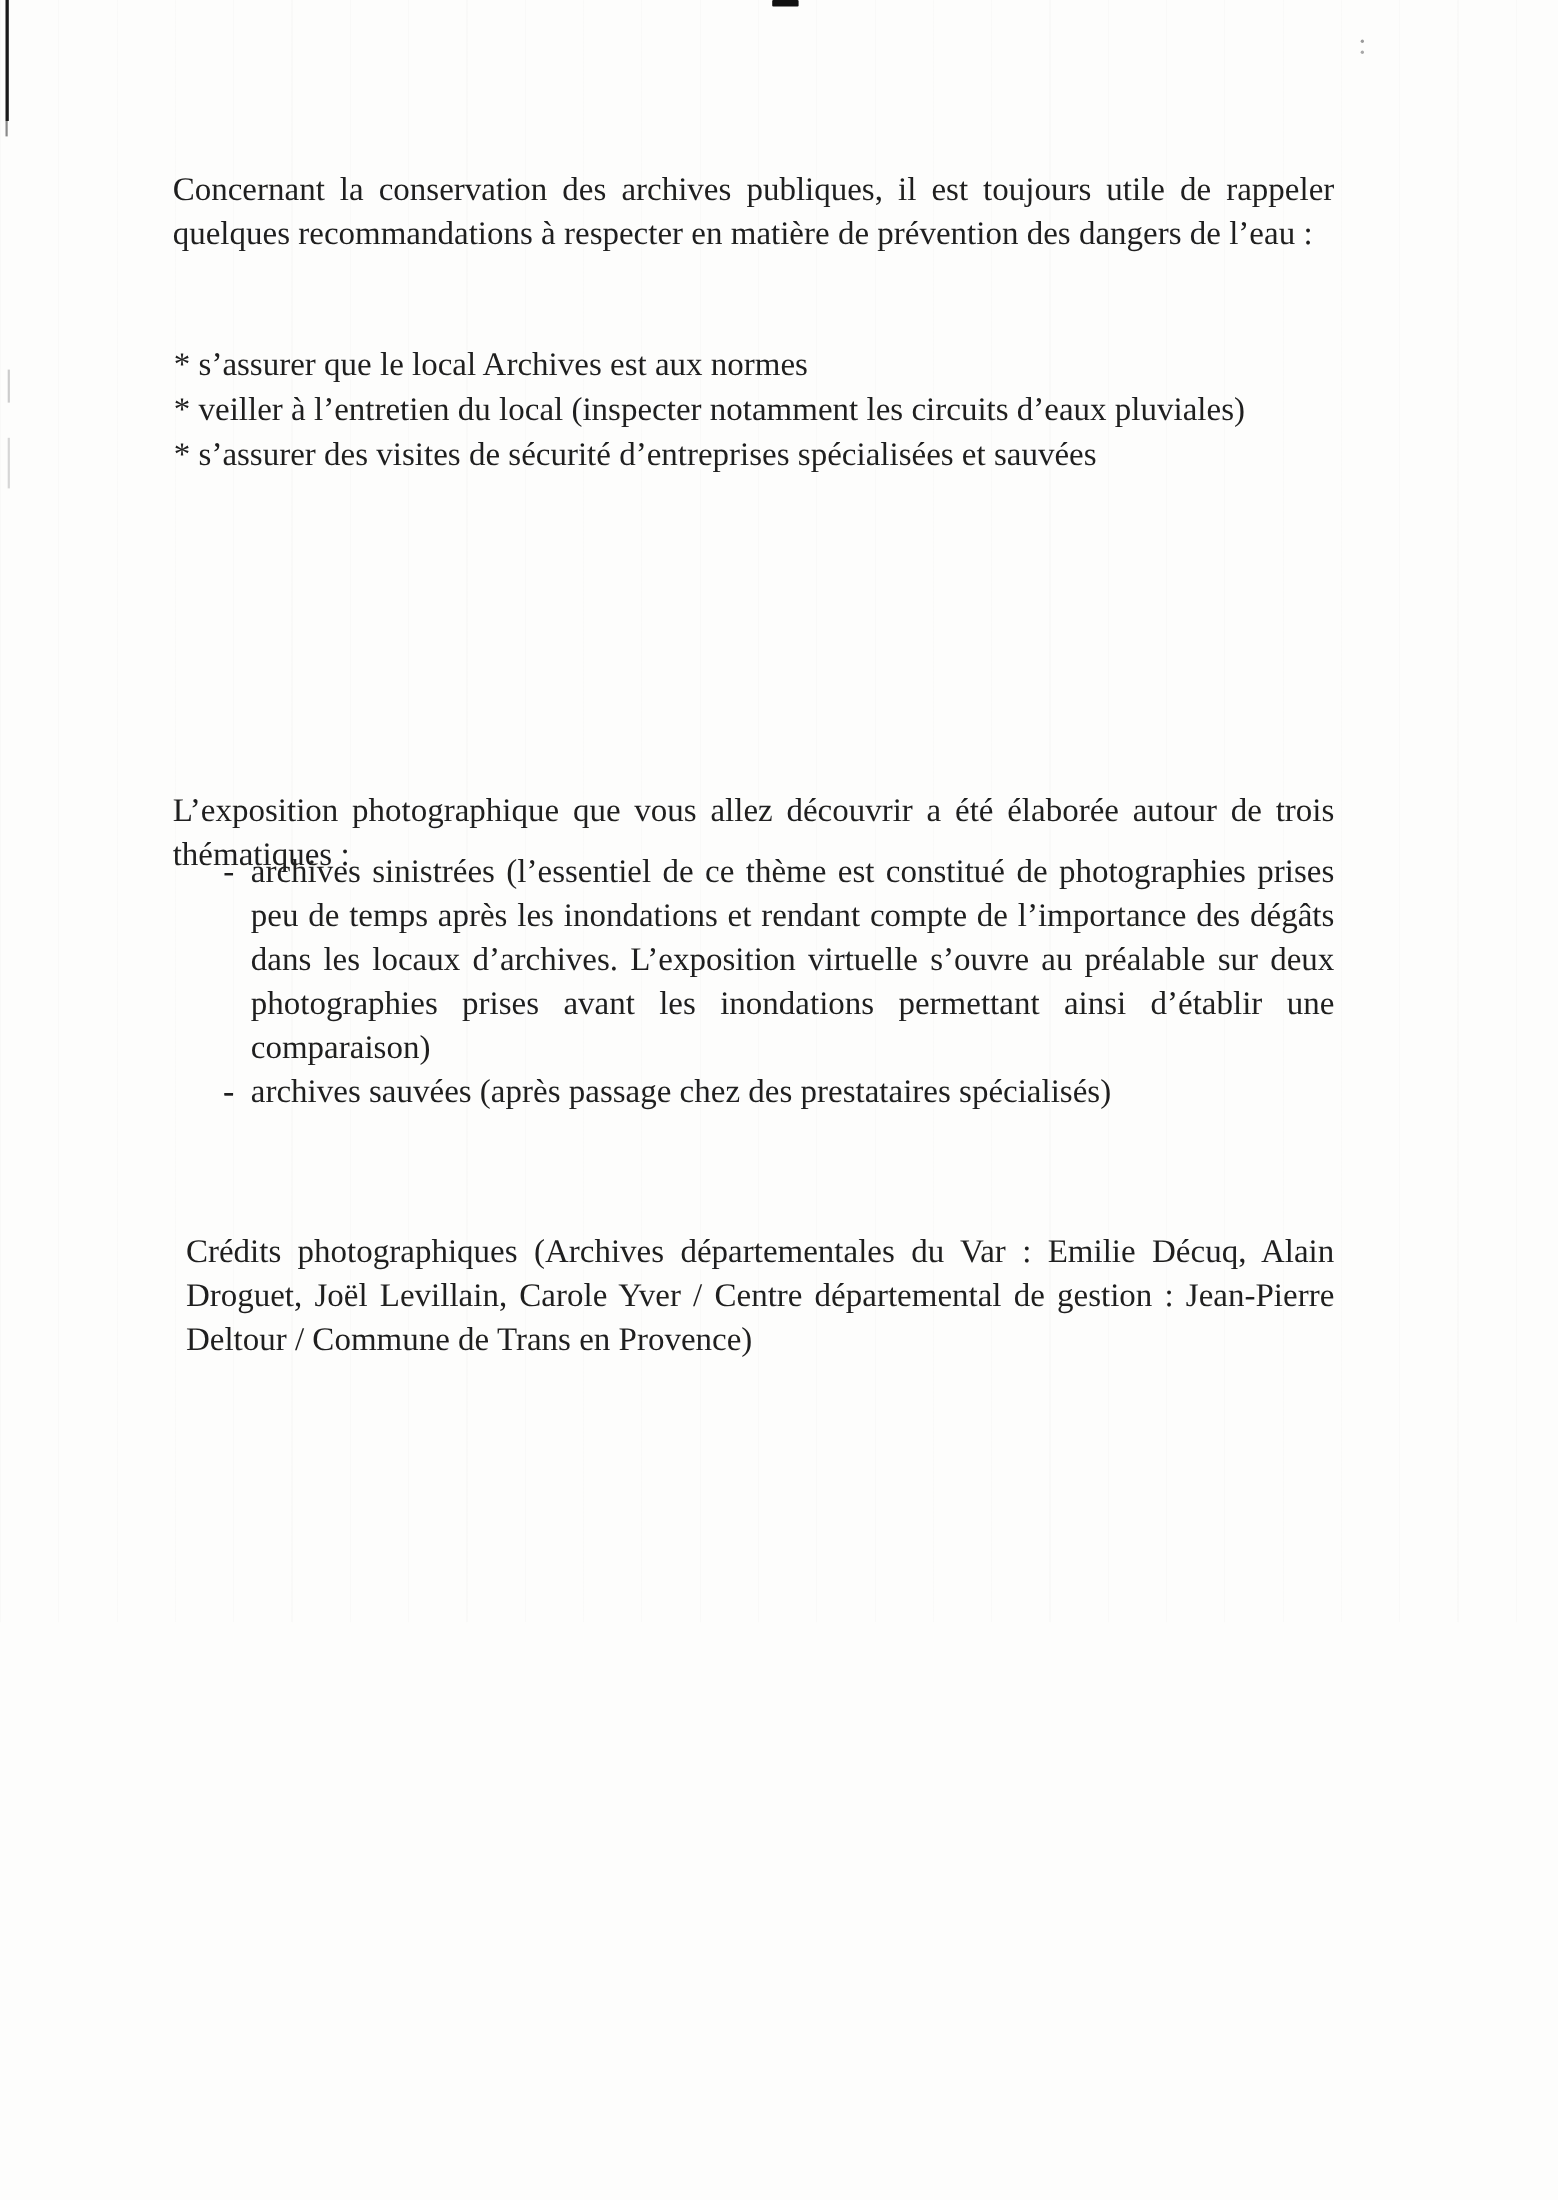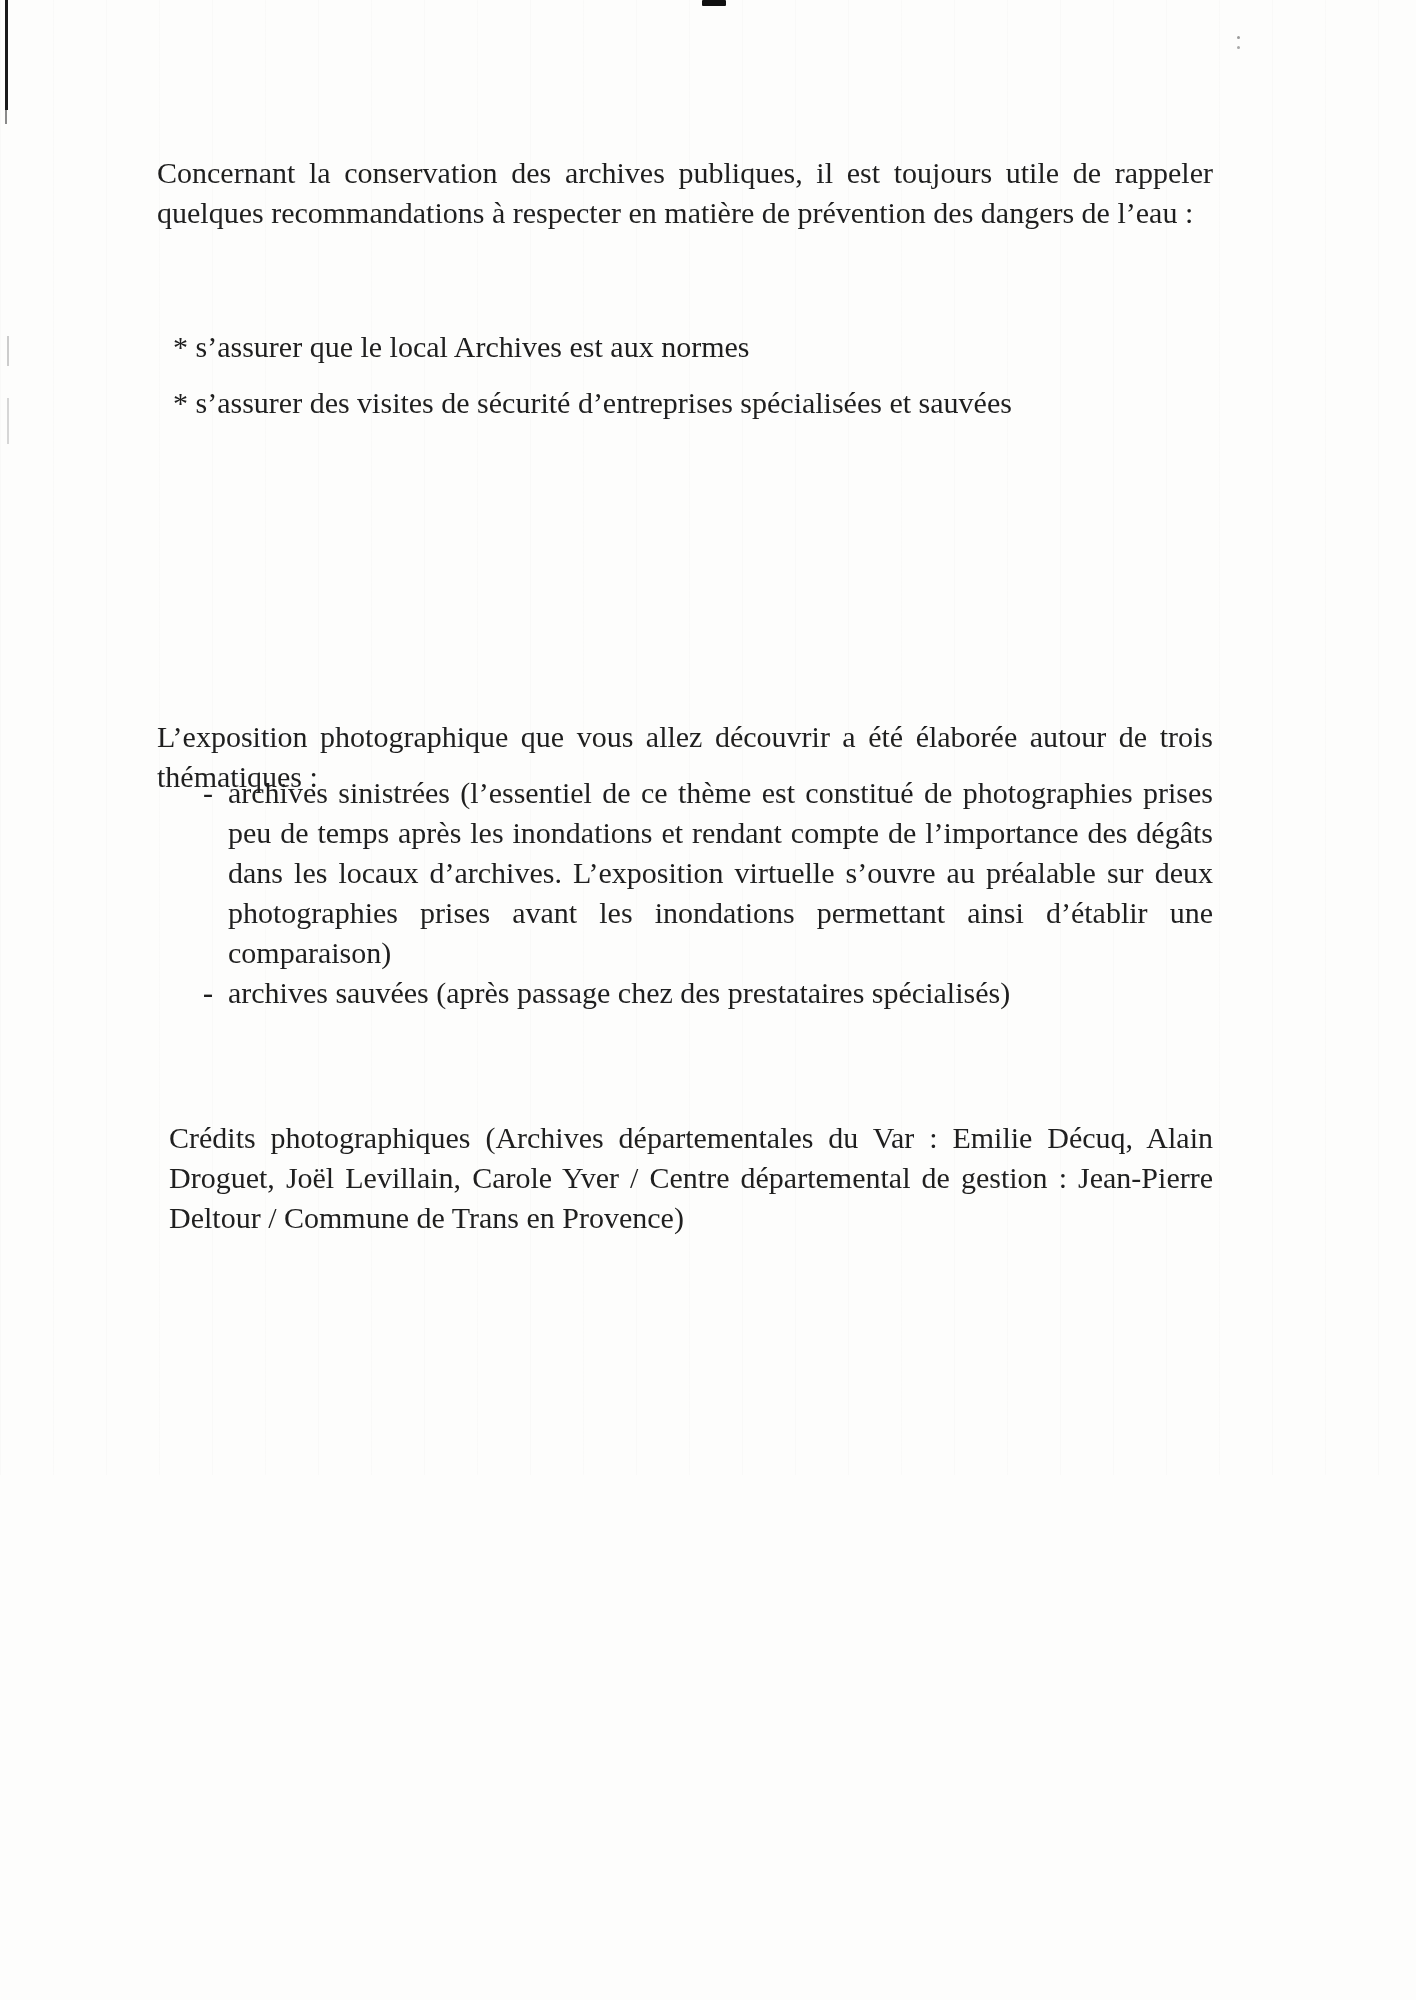--- a/index.html
+++ b/index.html
@@ -41,21 +41,21 @@
     right: 0;
     margin: 0;
   }
   .sec-intro   { top: 153px; text-align: justify; }
   .sec-recs    { top: 311px; }
   .sec-expo    { top: 717px; text-align: justify; }
   .sec-themes  { top: 773px; }
   .sec-credits { top: 1118px; text-align: justify; margin-left: 12px; }
 
   .rec {
-    margin: 16px;
+    margin: 1px;
     text-align: justify;
   }
   .theme {
     position: relative;
     margin: 0;
     padding-left: 71px;
     text-align: justify;
   }
   .theme .dash {
     position: absolute;
@@ -94,20 +94,24 @@
 
     <p class="sec sec-intro">Concernant la conservation des archives publiques, il est toujours utile de rappeler quelques recommandations à respecter en matière de prévention des dangers de l’eau&nbsp;:</p>
 
     <div class="sec sec-recs">
       <p class="rec">
         <span>*</span>
         <span>s’assurer que le local Archives est aux normes</span>
       </p>
       <p class="rec">
         <span>*</span>
+        <span>veiller à l’entretien du local (inspecter notamment les circuits d’eaux pluviales)</span>
+      </p>
+      <p class="rec">
+        <span>*</span>
         <span>s’assurer des visites de sécurité d’entreprises spécialisées et sauvées</span>
       </p>
     </div>
 
     <p class="sec sec-expo">L’exposition photographique que vous allez découvrir a été élaborée autour de trois thématiques&nbsp;:</p>
 
     <div class="sec sec-themes">
       <div class="theme">
         <span class="dash">-</span>
         <span>archives sinistrées (l’essentiel de ce thème est constitué de photographies prises peu de temps après les inondations et rendant compte de l’importance des dégâts dans les locaux d’archives. L’exposition virtuelle s’ouvre au préalable sur deux photographies prises avant les inondations permettant ainsi d’établir une comparaison)</span>

